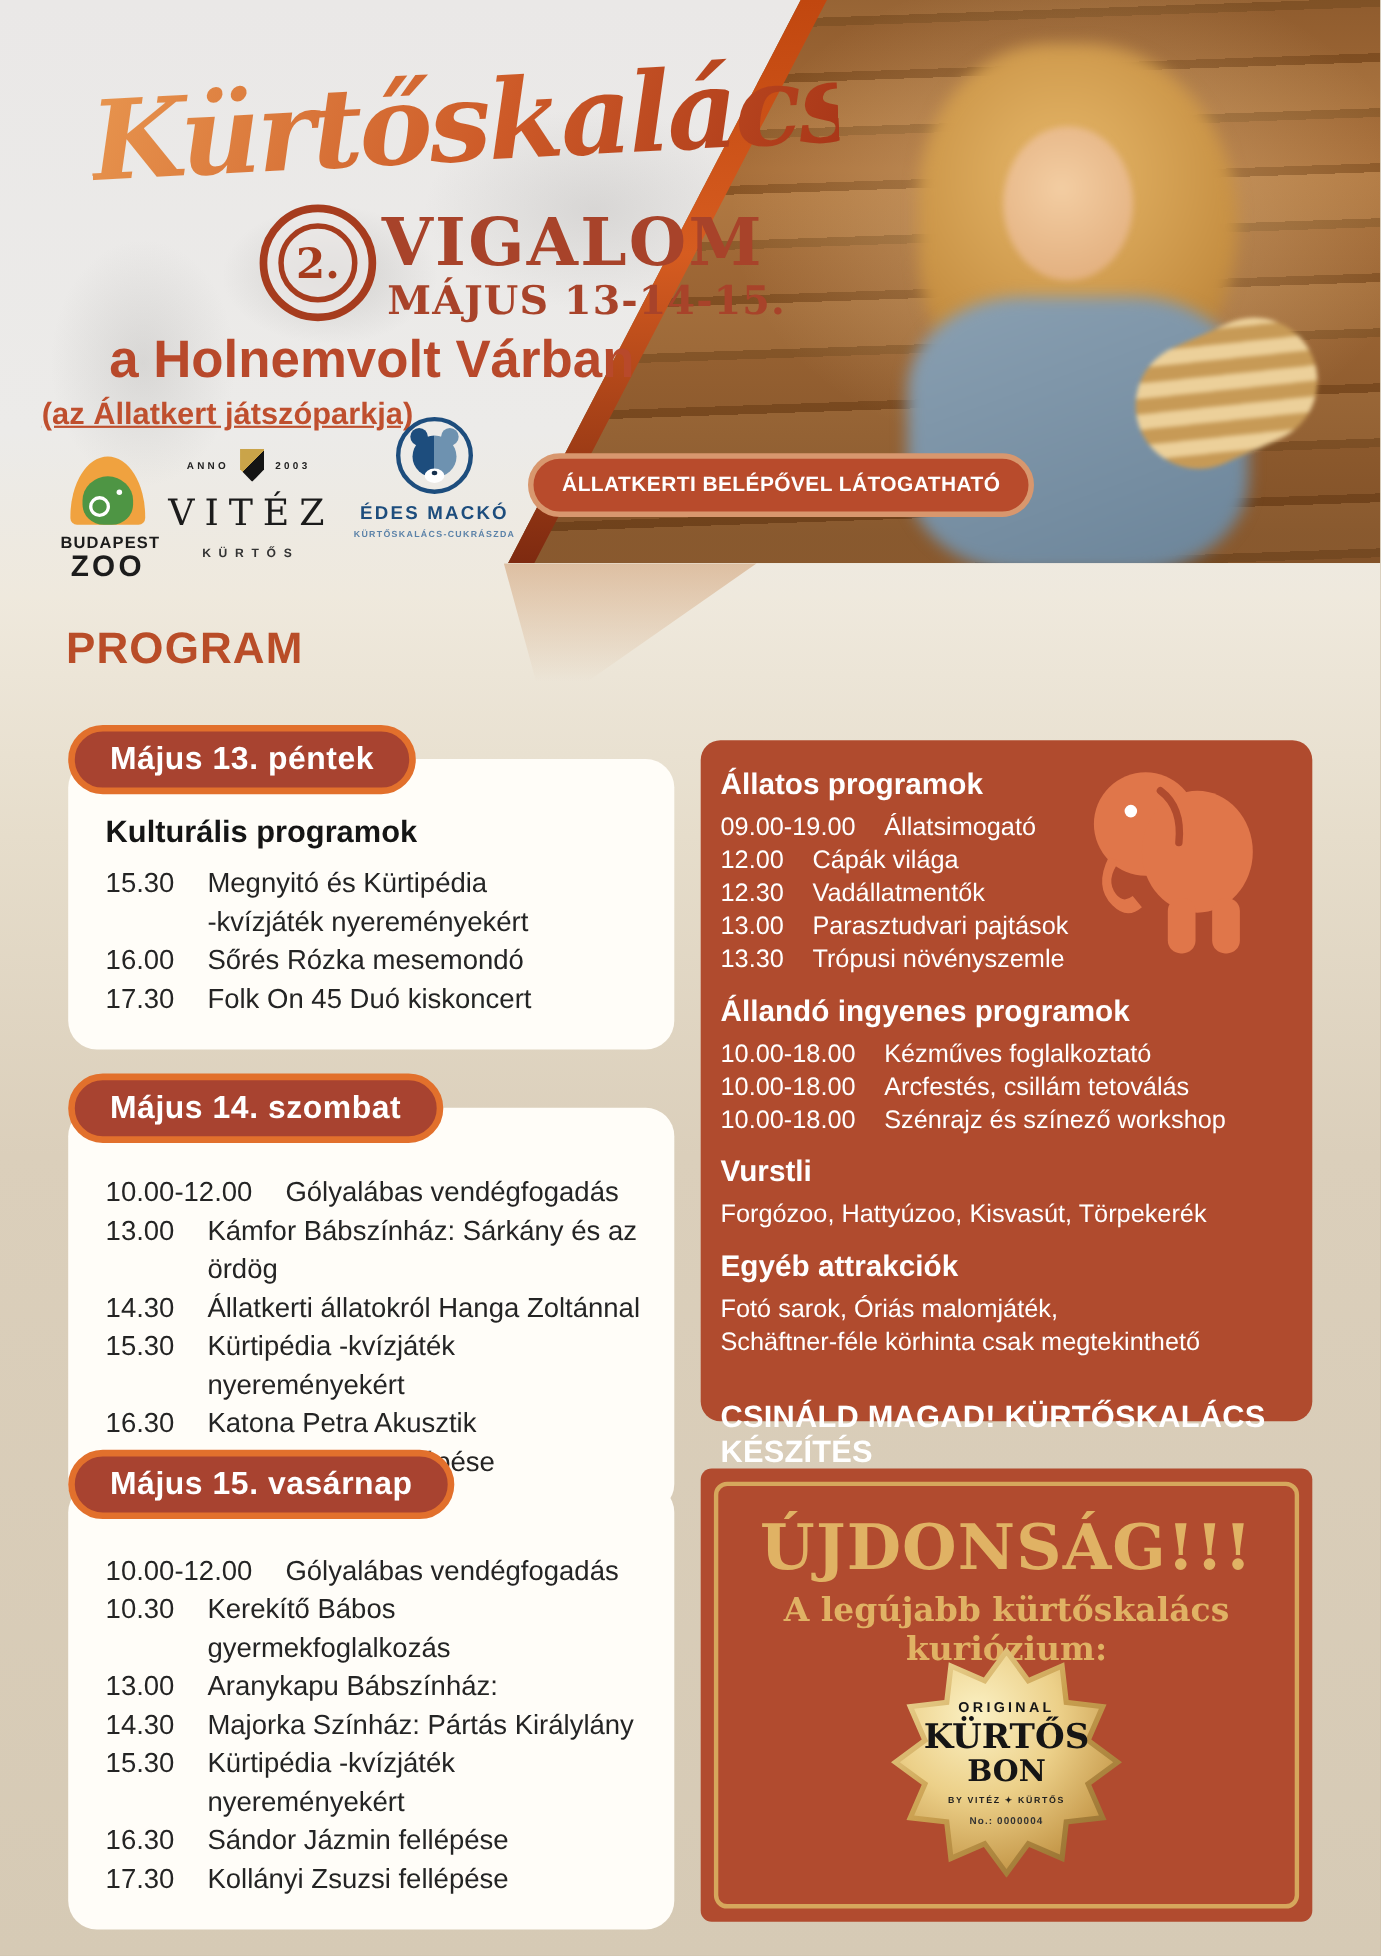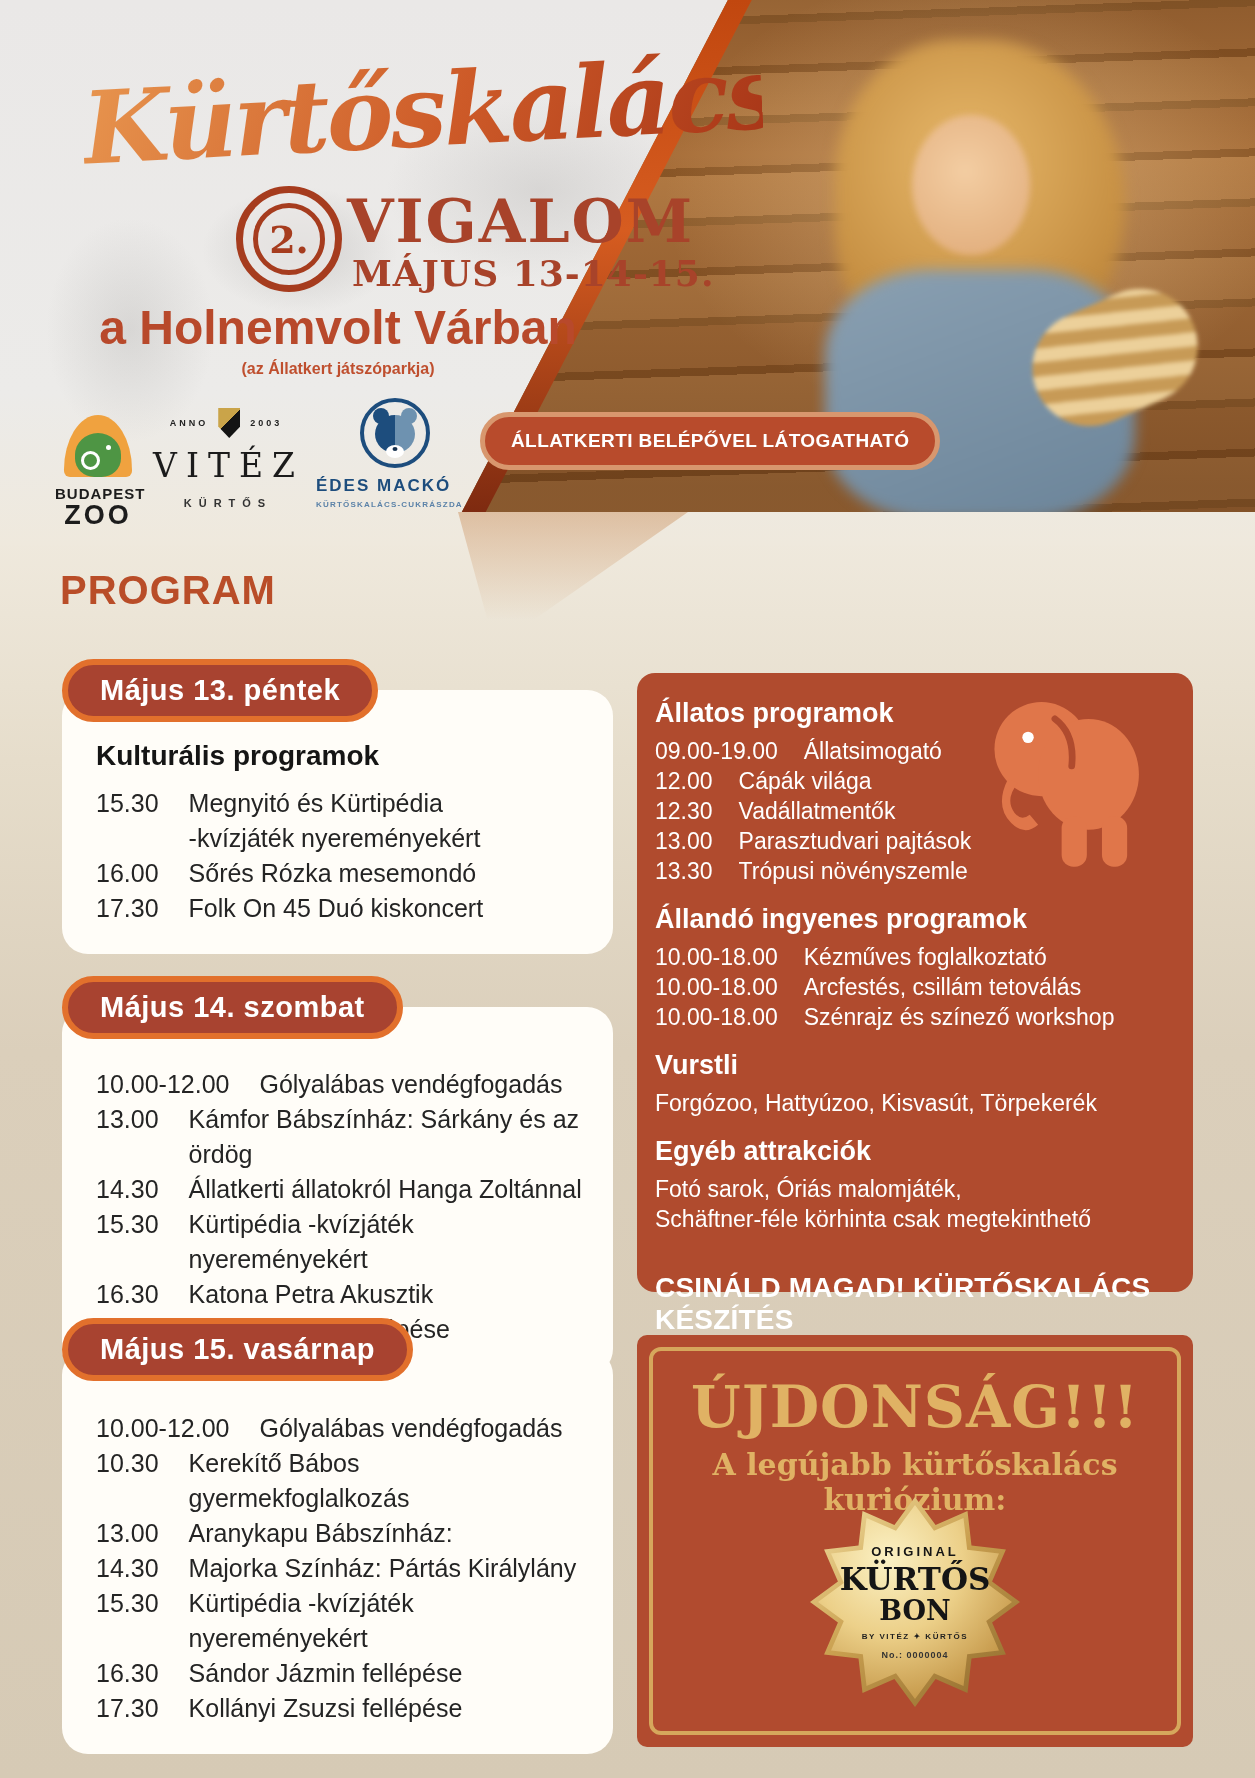--- a/index.html
+++ b/index.html
@@ -43,22 +43,22 @@
     border:7px solid #a63c1e;background:rgba(236,234,232,.65);display:flex;align-items:center;justify-content:center;}
   .edition-inner{width:62px;height:62px;border-radius:50%;border:5px solid #a63c1e;
     display:flex;align-items:center;justify-content:center;
     font-family:"DejaVu Serif",serif;font-weight:700;font-size:38px;color:#a63c1e;}
   .vigalom{position:absolute;left:347px;top:186px;font-family:"DejaVu Serif",serif;
     font-weight:900;font-size:60px;color:#a8432a;letter-spacing:2px;}
   .dates{position:absolute;left:352px;top:252px;font-family:"DejaVu Serif",serif;
     font-weight:700;font-size:36px;color:#a8432a;letter-spacing:1px;}
   .venue{position:absolute;left:38px;top:300px;width:600px;text-align:center;
     font-weight:800;font-size:48px;color:#b8492b;letter-spacing:0;}
-  .venue-note{position:absolute;left:38px;top:360px;width:600px;text-align:center;
-    font-weight:700;font-size:16px;color:#bf4f2e;}
+  .venue-note{position:absolute;left:38px;top:360px;width:600px;text-align:left;
+    font-weight:700;font-size:28px;color:#bf4f2e;text-decoration:underline;}
   .admission{position:absolute;left:480px;top:412px;height:44px;padding:2px 26px;
     background:#b84b2c;border:5px solid #d8976e;border-radius:32px;display:flex;align-items:center;
     color:#fff;font-weight:700;font-size:19px;letter-spacing:.4px;white-space:nowrap;}
   
   .zoo-logo{position:absolute;left:55px;top:415px;width:86px;text-align:center;}
   .zoo-arch{width:68px;height:62px;margin:0 auto;background:#f0a23f;
     border-radius:50% 50% 6px 6px / 88% 88% 6px 6px;position:relative;}
   .zoo-eleph{position:absolute;left:50%;bottom:0;transform:translateX(-50%);
     width:46px;height:44px;background:#4e9544;border-radius:50% 50% 42% 42%;}
   .zoo-eleph::before{content:"";position:absolute;left:6px;bottom:7px;width:13px;height:13px;
@@ -68,21 +68,21 @@
   .zoo-text1{font-weight:800;font-size:15px;color:#1c1c1c;letter-spacing:1px;margin-top:8px;}
   .zoo-text2{font-weight:800;font-size:27px;color:#1c1c1c;letter-spacing:3px;line-height:26px;}
   .vitez-logo{position:absolute;left:146px;top:408px;width:160px;text-align:center;}
   .vitez-anno{display:flex;align-items:center;justify-content:center;gap:10px;}
   .vitez-anno span{font-size:9px;font-weight:700;letter-spacing:3px;color:#222;}
   .vitez-shield{width:22px;height:30px;clip-path:polygon(0 0,100% 0,100% 62%,50% 100%,0 62%);
     background:linear-gradient(135deg,#caa449 0 46%,#141414 46% 100%);}
   .vitez-name{font-family:"DejaVu Serif",serif;font-size:33px;color:#1b1b1b;
     letter-spacing:9px;margin-top:8px;margin-left:5px;}
   .vitez-sub{font-weight:700;font-size:11px;letter-spacing:7px;color:#333;margin-top:12px;margin-left:4px;}
-  .mako-logo{position:absolute;left:316px;top:398px;width:158px;}
+  .mako-logo{position:absolute;left:316px;top:379px;width:158px;text-align:center;}
   .mako-circle{width:62px;height:62px;border:4px solid #1d4d7d;border-radius:50%;
     margin:0 auto;position:relative;}
   .mako-ear-l,.mako-ear-r{position:absolute;top:6px;width:16px;height:16px;border-radius:50%;}
   .mako-ear-l{left:9px;background:#1d4d7d;}
   .mako-ear-r{right:9px;background:#6e92b0;}
   .mako-head{position:absolute;left:50%;top:52%;transform:translate(-50%,-50%);
     width:40px;height:38px;border-radius:50%;
     background:linear-gradient(90deg,#1d4d7d 50%,#6e92b0 50%);}
   .mako-snout{position:absolute;left:50%;bottom:6px;transform:translateX(-50%);
     width:18px;height:13px;background:#fff;border-radius:50%;}

